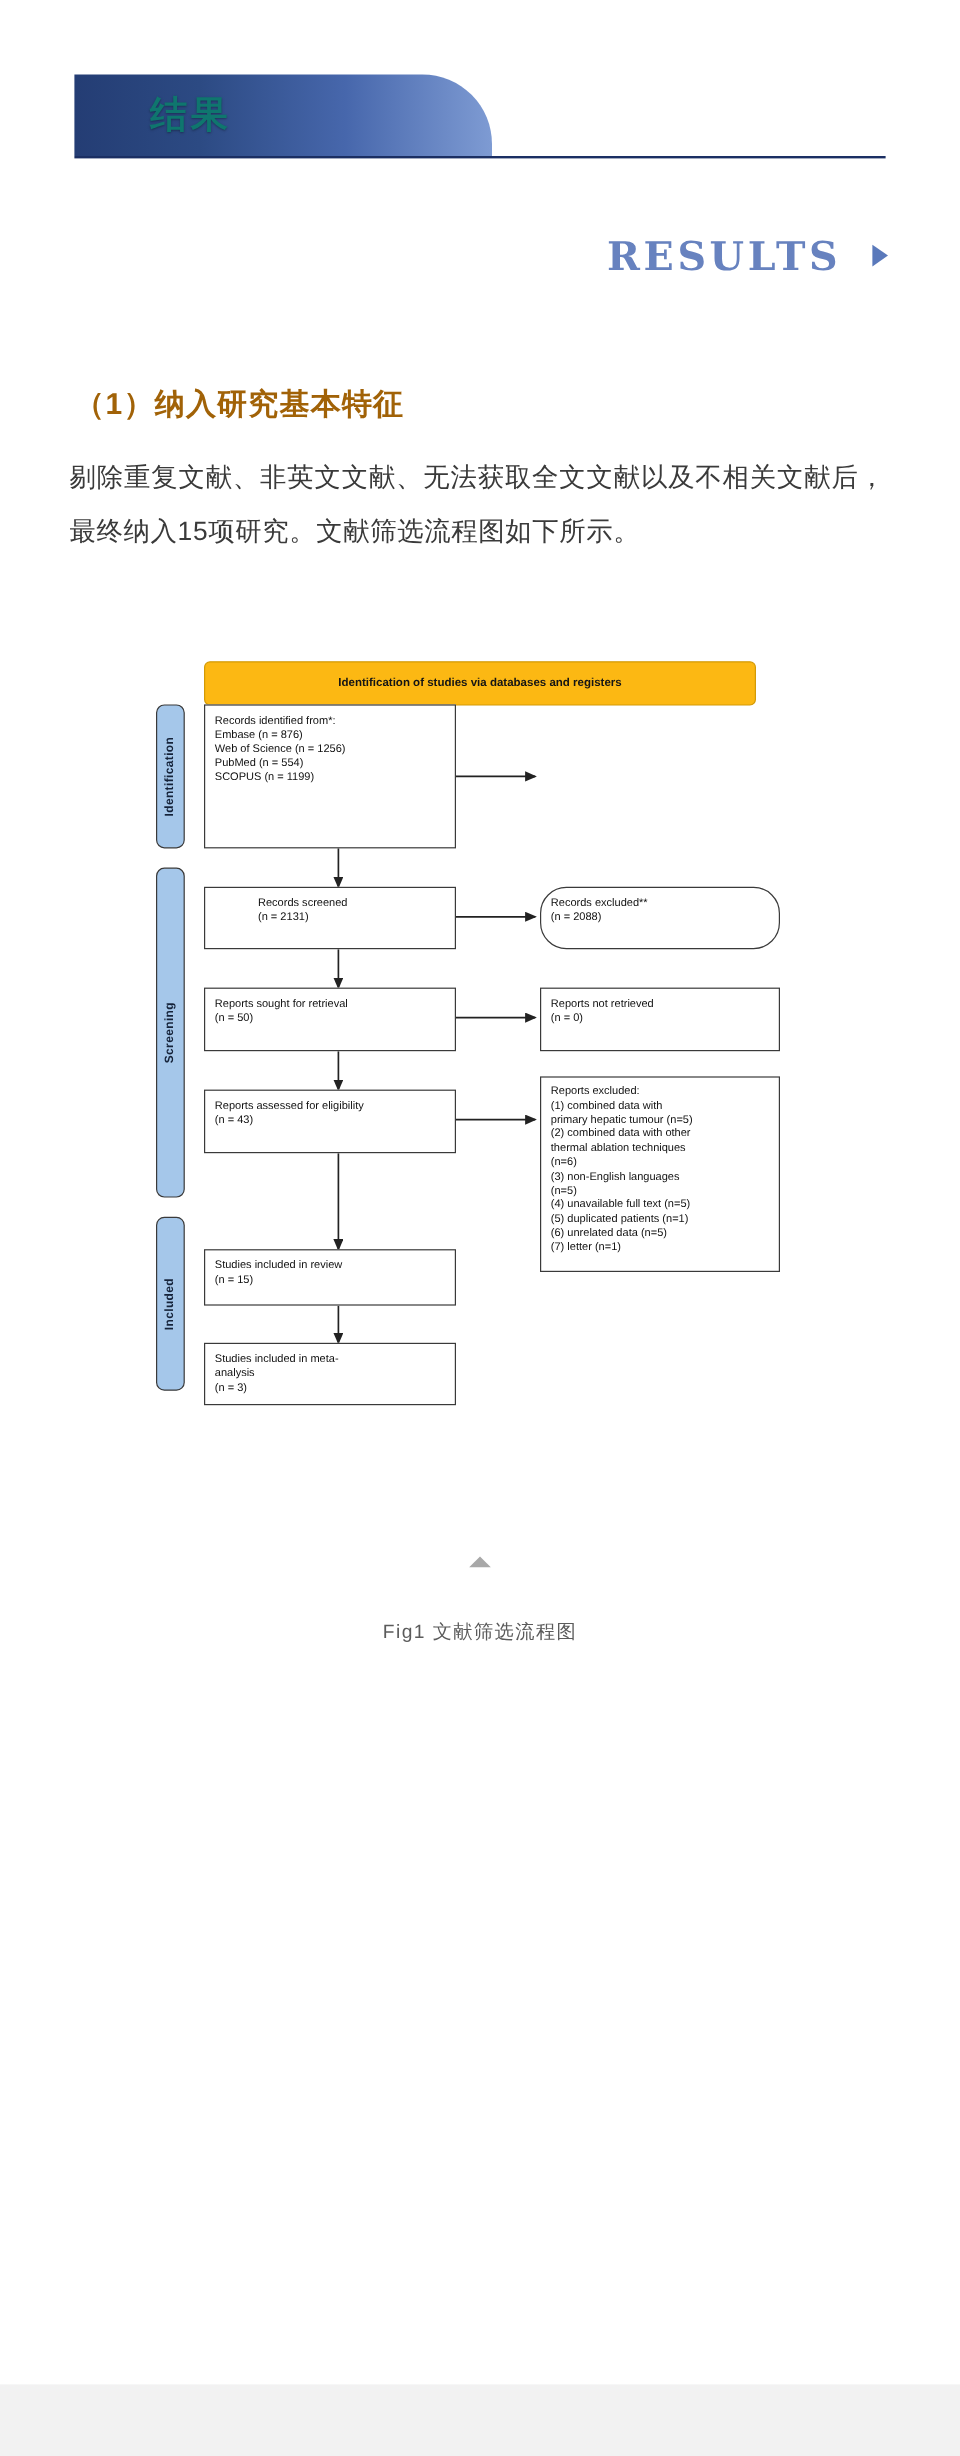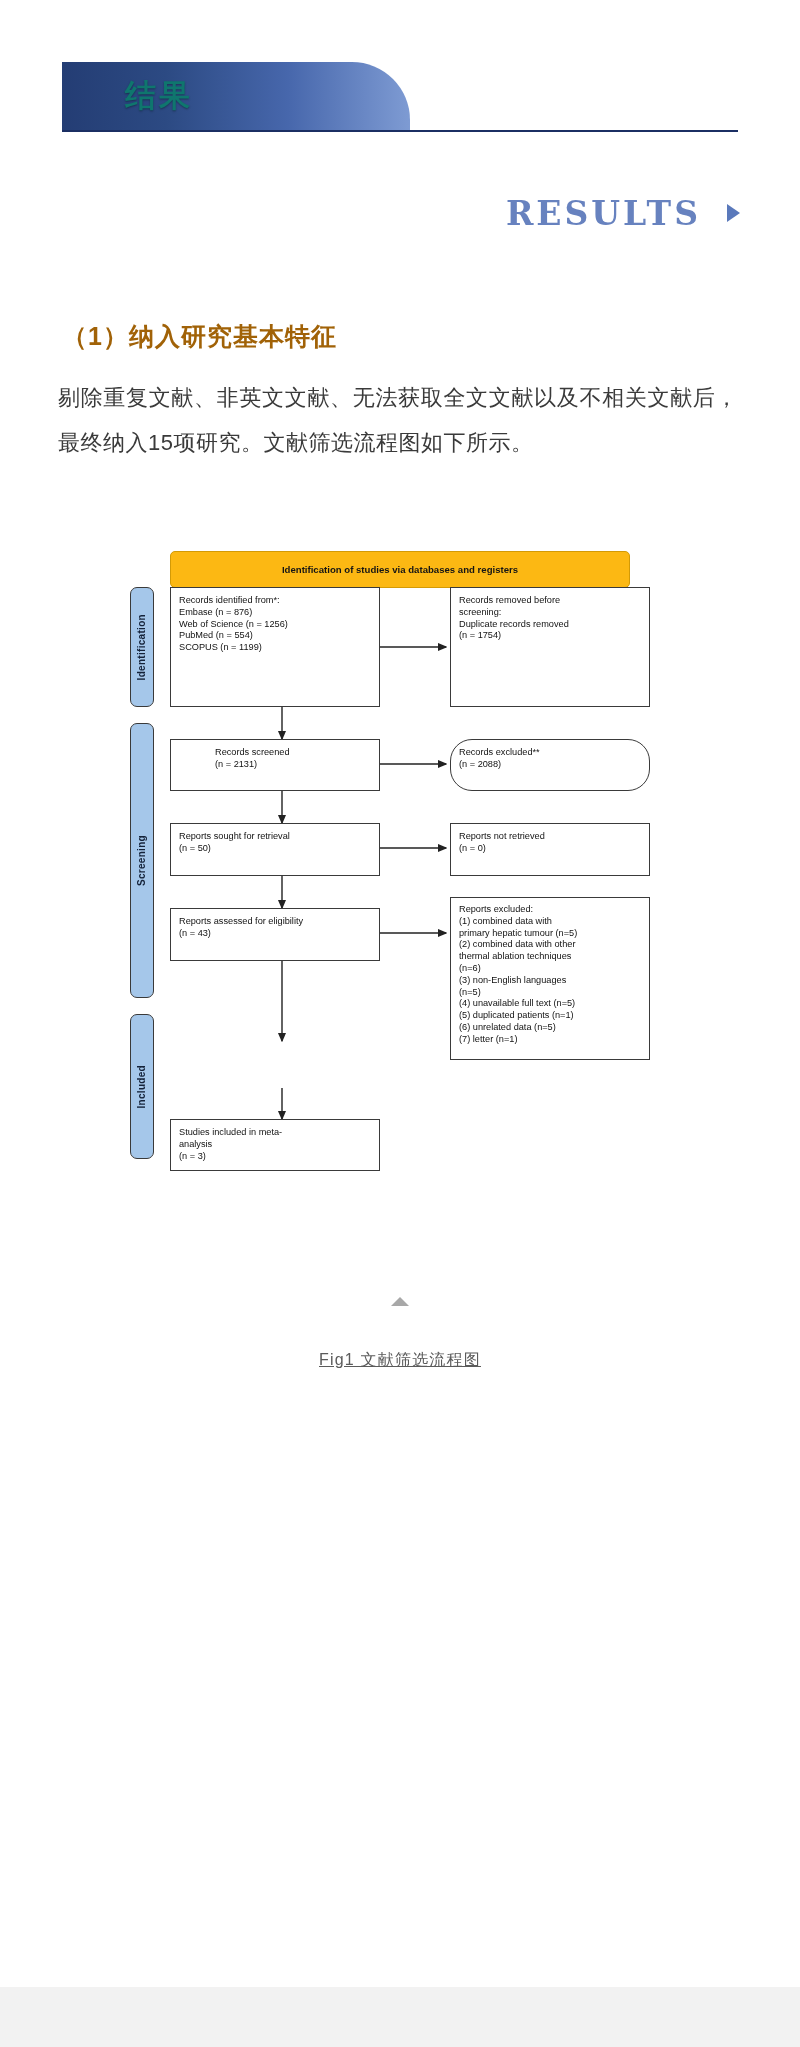--- a/index.html
+++ b/index.html
@@ -157,21 +157,20 @@
     border-left:9px solid transparent;
     border-right:9px solid transparent;
     border-bottom:9px solid #a8a8a8;
   }
   .fig-cap{
     margin:44px 0 0 0;
     text-align:center;
     color:#5b5b5b;
     font-size:16px;
     letter-spacing:1.2px;
-    text-decoration:underline;
   }
   .bottom-bar{
     position:absolute;
     left:0;bottom:0;
     width:800px;height:60px;
     background:#f2f2f2;
   }
 </style>
 </head>
 <body>
@@ -231,24 +230,20 @@
     <div class="sidebar" style="left:0;top:463px;width:24px;height:145px;">
       <span>Included</span>
     </div>
 
     <div class="fbox" style="left:40px;top:36px;width:210px;height:120px;">Records identified from*:
     Embase (n = 876)
     Web of Science (n = 1256)
     PubMed (n = 554)
     SCOPUS (n = 1199)</div>
 
-    <div class="fbox" style="left:320px;top:36px;width:200px;height:120px;">Records removed before
-screening:
-    Duplicate records removed
-    (n = 1754)</div>
 
     <div class="fbox" style="left:40px;top:188px;width:210px;height:52px;padding-left:44px;">Records screened
 (n = 2131)</div>
 
     <div class="fbox" style="left:320px;top:188px;width:200px;height:52px;border-radius:22px;">Records excluded**
 (n = 2088)</div>
 
     <div class="fbox" style="left:40px;top:272px;width:210px;height:53px;">Reports sought for retrieval
 (n = 50)</div>
 
@@ -264,20 +259,22 @@
     (2) combined data with other
     thermal ablation techniques
     (n=6)
     (3) non-English languages
     (n=5)
     (4) unavailable full text (n=5)
     (5) duplicated patients (n=1)
     (6) unrelated data (n=5)
     (7) letter (n=1)</div>
 
+    <div class="fbox" style="left:40px;top:490px;width:210px;height:47px;">Studies included in review
+(n = 15)</div>
 
     <div class="fbox" style="left:40px;top:568px;width:210px;height:52px;">Studies included in meta-
 analysis
 (n = 3)</div>
   </div>
 
   <div class="scroll-top"></div>
   <div class="fig-cap">Fig1 文献筛选流程图</div>
 
   <div class="bottom-bar"></div>

